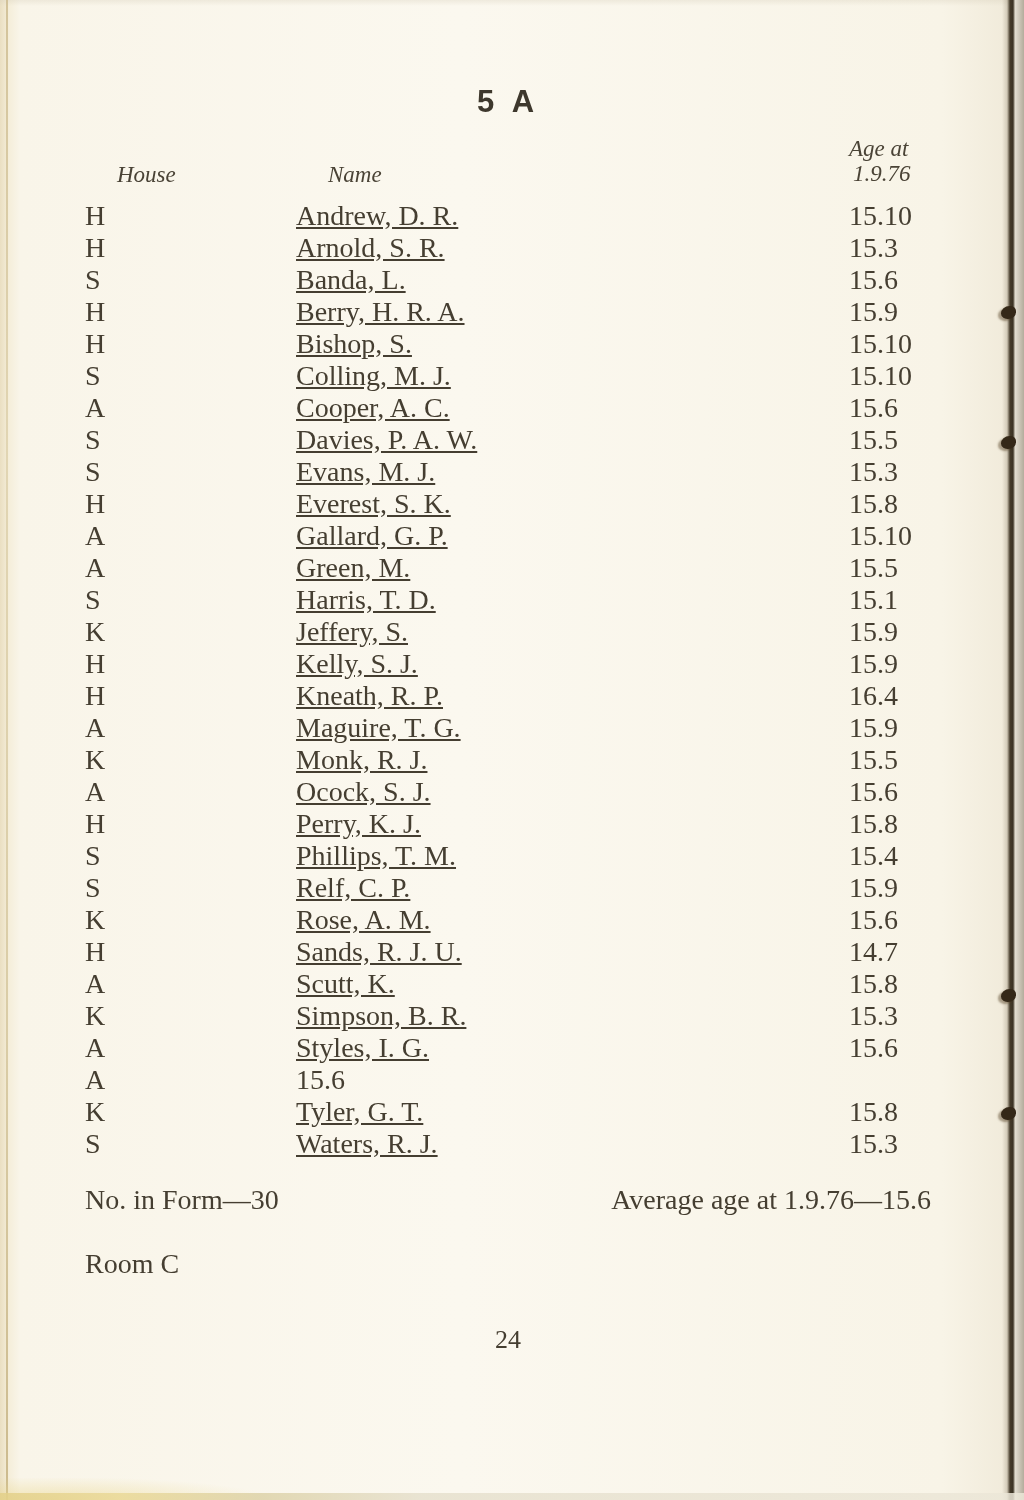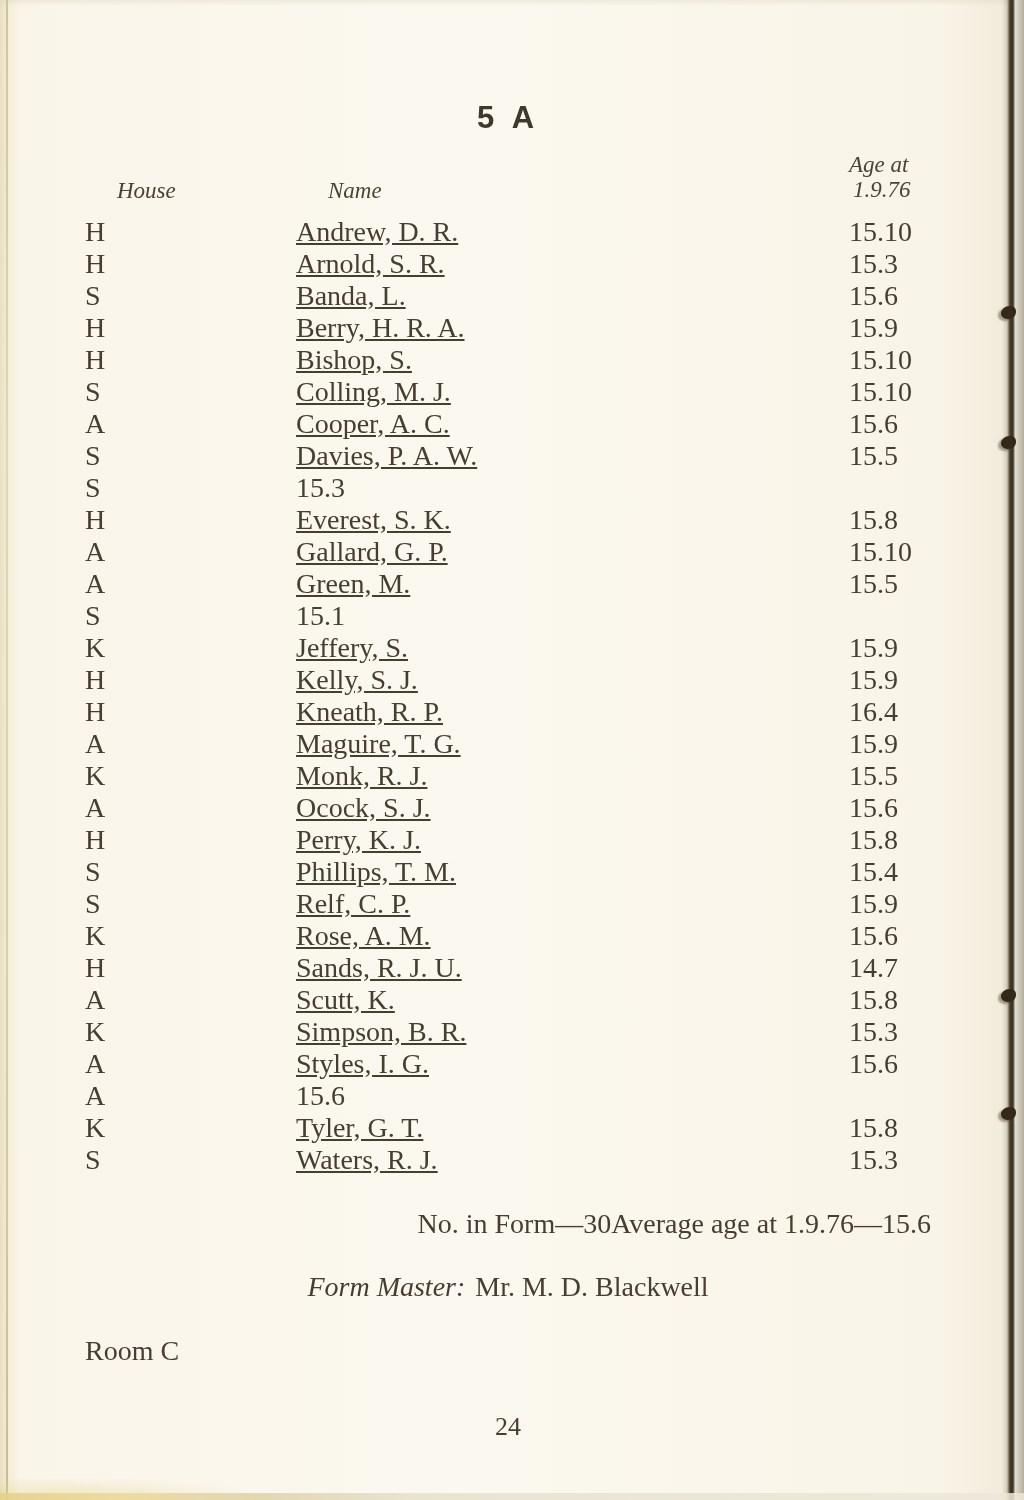--- a/index.html
+++ b/index.html
@@ -36,42 +36,42 @@
   .bottom-edge {
     position:absolute; left:0; bottom:0; width:100%; height:7px;
     background:linear-gradient(90deg,#e3d089 0,#ead998 120px,#ddd2a8 260px,#e6e0cd 420px,#ece7d8 100%);
     opacity:.85;
   }
   .bottom-left-tint {
     position:absolute; left:0; bottom:0; width:260px; height:22px;
     background:radial-gradient(ellipse at 20% 100%, rgba(233,214,140,.55), rgba(233,214,140,0) 75%);
   }
   
-  .content { position:absolute; left:85px; top:16px; width:846px; }
+  .content { position:absolute; left:85px; top:0; width:846px; }
   .title {
     margin-top:84px; text-align:center;
     font-family:"Liberation Sans", sans-serif;
     font-weight:700; font-size:31px; letter-spacing:5px; color:#3e382d;
   }
   .thead {
     display:flex; align-items:flex-end; margin-top:16px;
     font-style:italic; font-size:23px; color:#4a4336;
   }
   .col-house { width:211px;margin-left:32px; }
   .col-name  { flex:1; }
   .col-age   { width:82px; line-height:1.1; padding-bottom:1px; }
   .col-age .l2 { display:block; padding-left:4px; }
   .rows { margin-top:12px; }
   .row { display:flex; font-size:28px; line-height:32px; }
   .row .house { width:211px; }
   .row .name  { flex:1;text-decoration:underline; }
   .row .age   { width:82px; }
   .totals {
-    display:flex; justify-content:flex-end;
-    margin-top:32px; font-size:28px; line-height:32px;
+    display:flex; justify-content:space-between;
+    margin-top:24px; font-size:28px; line-height:32px;
   }
   .form-master { text-align:center; margin-top:31px; font-size:28px; }
   .form-master .label { font-style:italic; margin-right:10px; }
   .room   { margin-top:32px; font-size:28px; }
   .pageno { text-align:center; margin-top:45px; font-size:26px; }
 </style>
 </head>
 <body>
 
 <div class="page">
@@ -131,39 +131,41 @@
           <span class="name">Cooper, A. C.</span>
           <span class="age">15.6</span>
         </div>
         <div class="row">
           <span class="house">S</span>
           <span class="name">Davies, P. A. W.</span>
           <span class="age">15.5</span>
         </div>
         <div class="row">
           <span class="house">S</span>
+          <span class="name">Evans, M. J.</span>
           <span class="age">15.3</span>
         </div>
         <div class="row">
           <span class="house">H</span>
           <span class="name">Everest, S. K.</span>
           <span class="age">15.8</span>
         </div>
         <div class="row">
           <span class="house">A</span>
           <span class="name">Gallard, G. P.</span>
           <span class="age">15.10</span>
         </div>
         <div class="row">
           <span class="house">A</span>
           <span class="name">Green, M.</span>
           <span class="age">15.5</span>
         </div>
         <div class="row">
           <span class="house">S</span>
+          <span class="name">Harris, T. D.</span>
           <span class="age">15.1</span>
         </div>
         <div class="row">
           <span class="house">K</span>
           <span class="name">Jeffery, S.</span>
           <span class="age">15.9</span>
         </div>
         <div class="row">
           <span class="house">H</span>
           <span class="name">Kelly, S. J.</span>
@@ -243,22 +245,19 @@
           <span class="name">Waters, R. J.</span>
           <span class="age">15.3</span>
         </div>
       </div>
 
     <div class="totals">
       <span>No. in Form—30</span>
       <span>Average age at 1.9.76—15.6</span>
     </div>
 
-    <div class="form-master">
-      <span class="label">Form Master:</span><span>Mr. M. D. Blackwell</span>
-    </div>
 
     <div class="room">Room C</div>
 
     <div class="pageno">24</div>
 
   </div>
 </div>
 
 </body></html>

